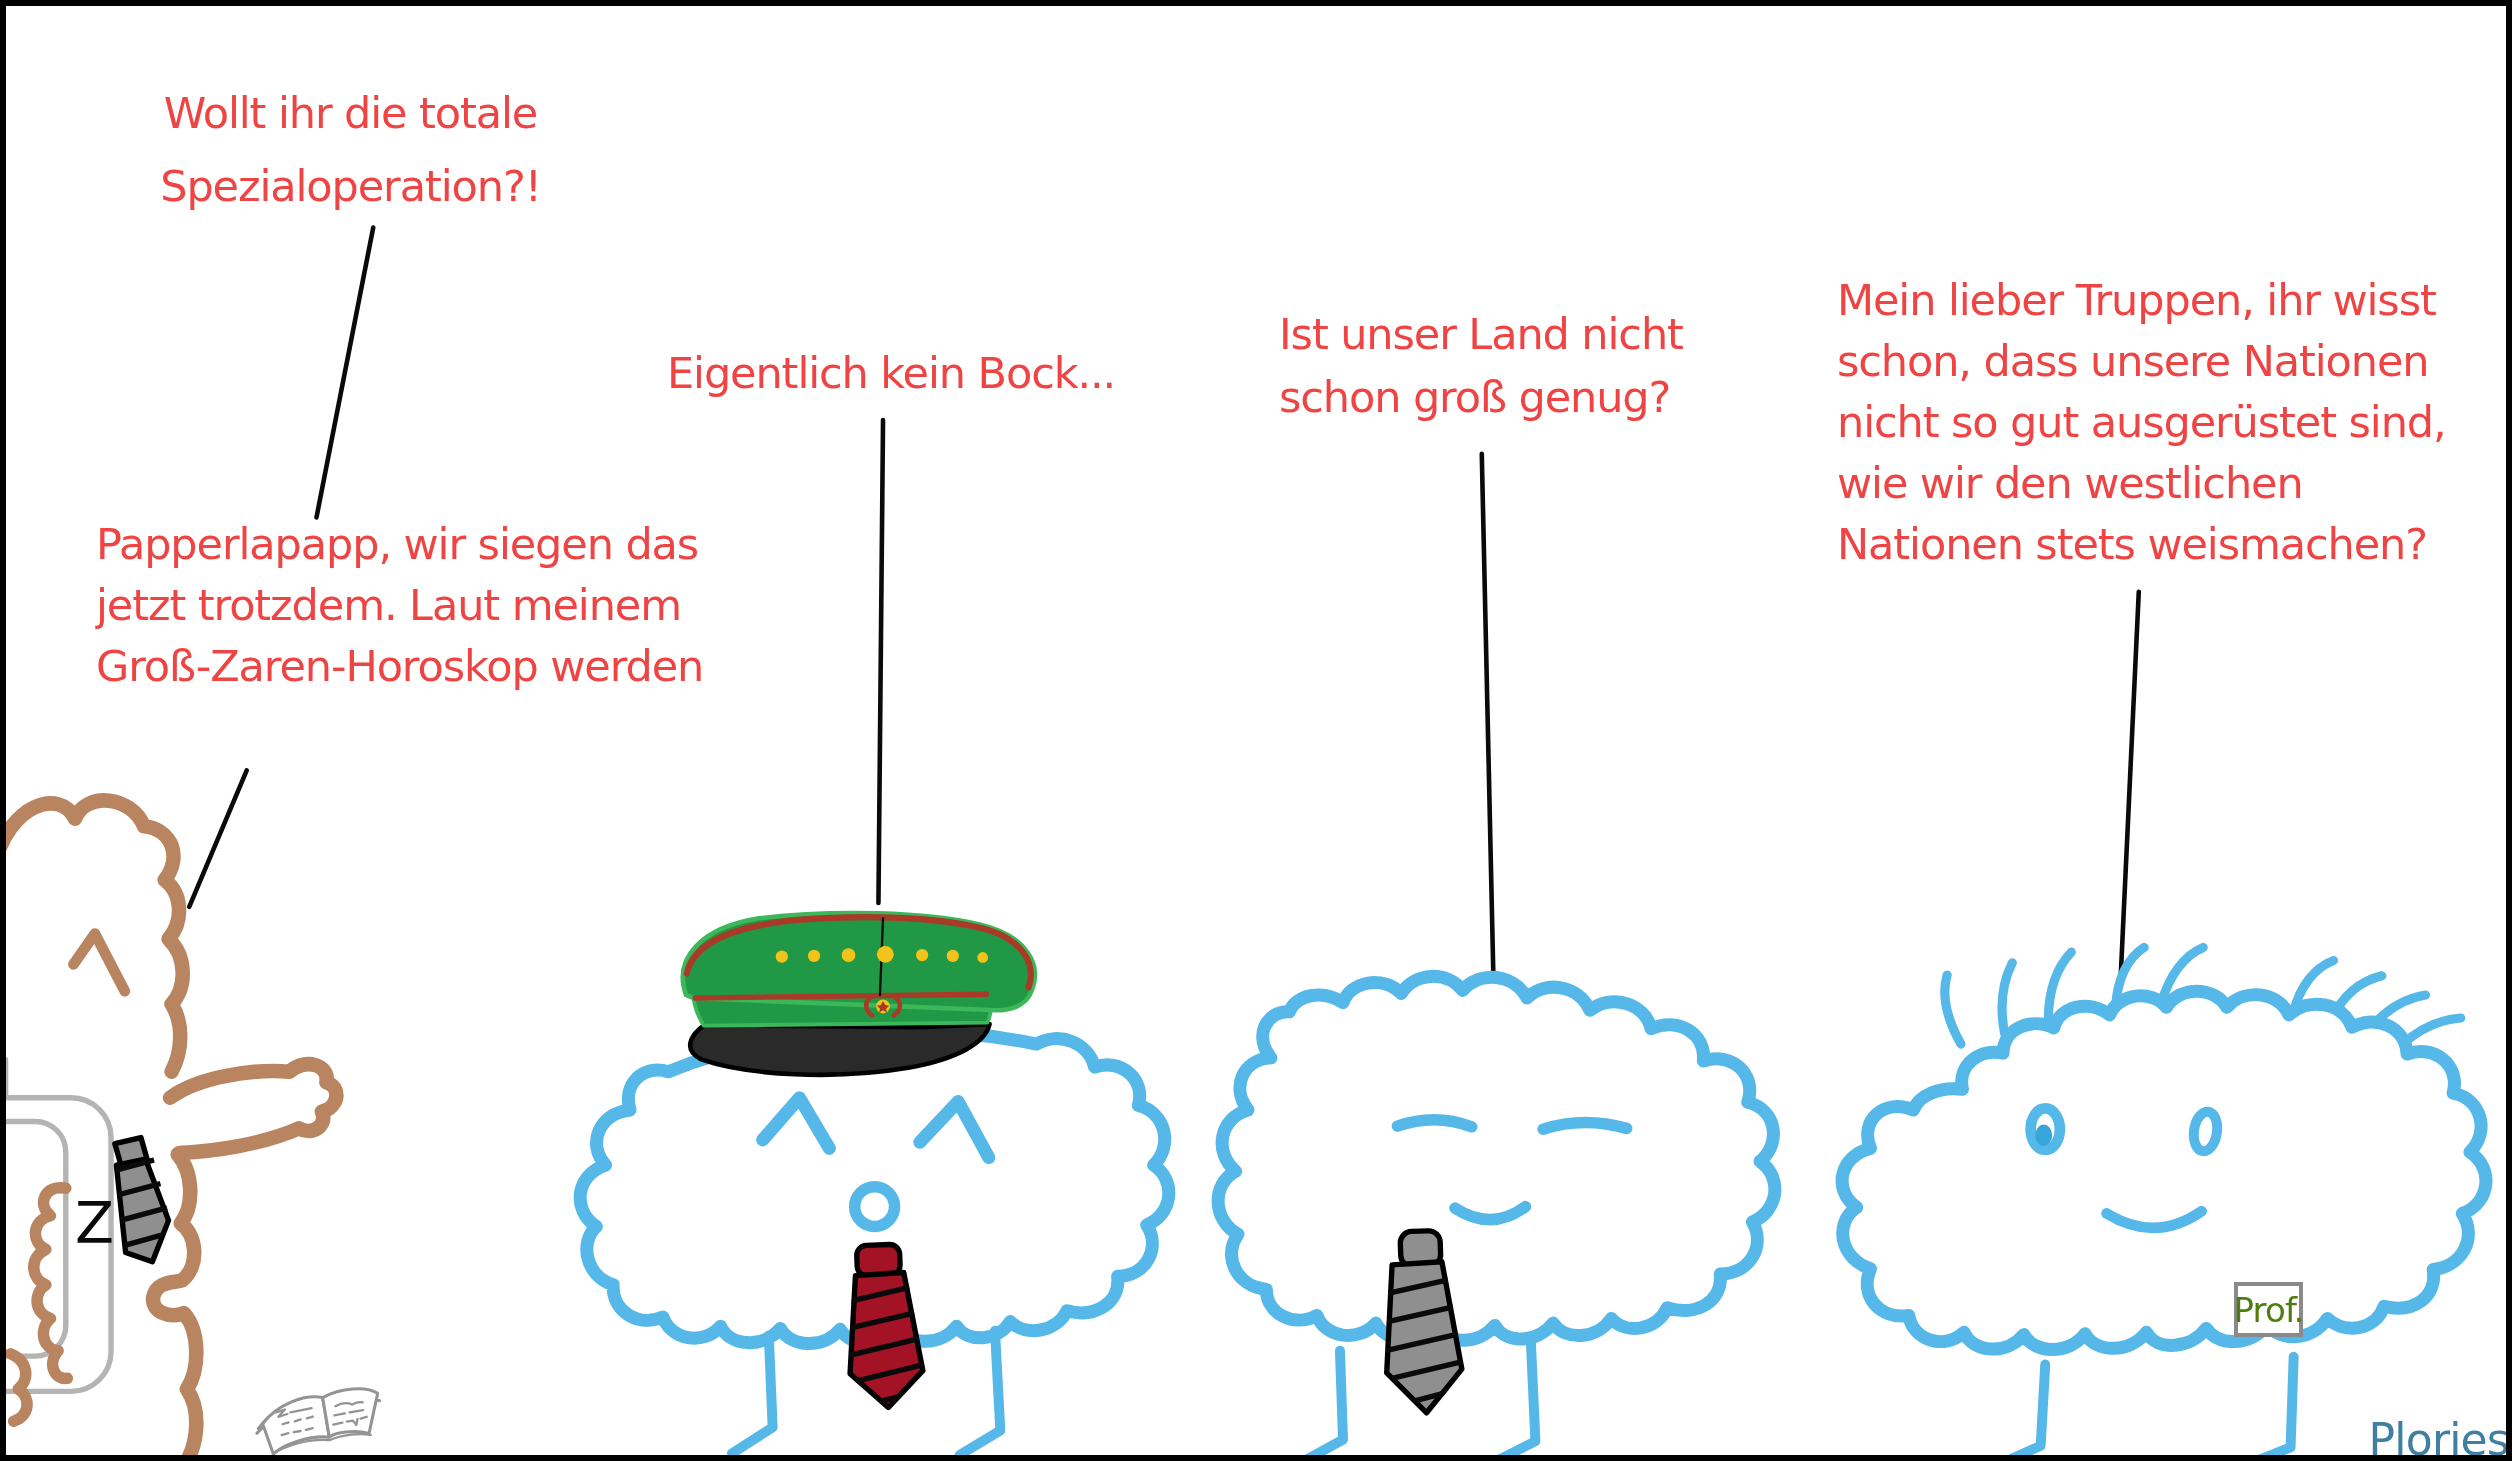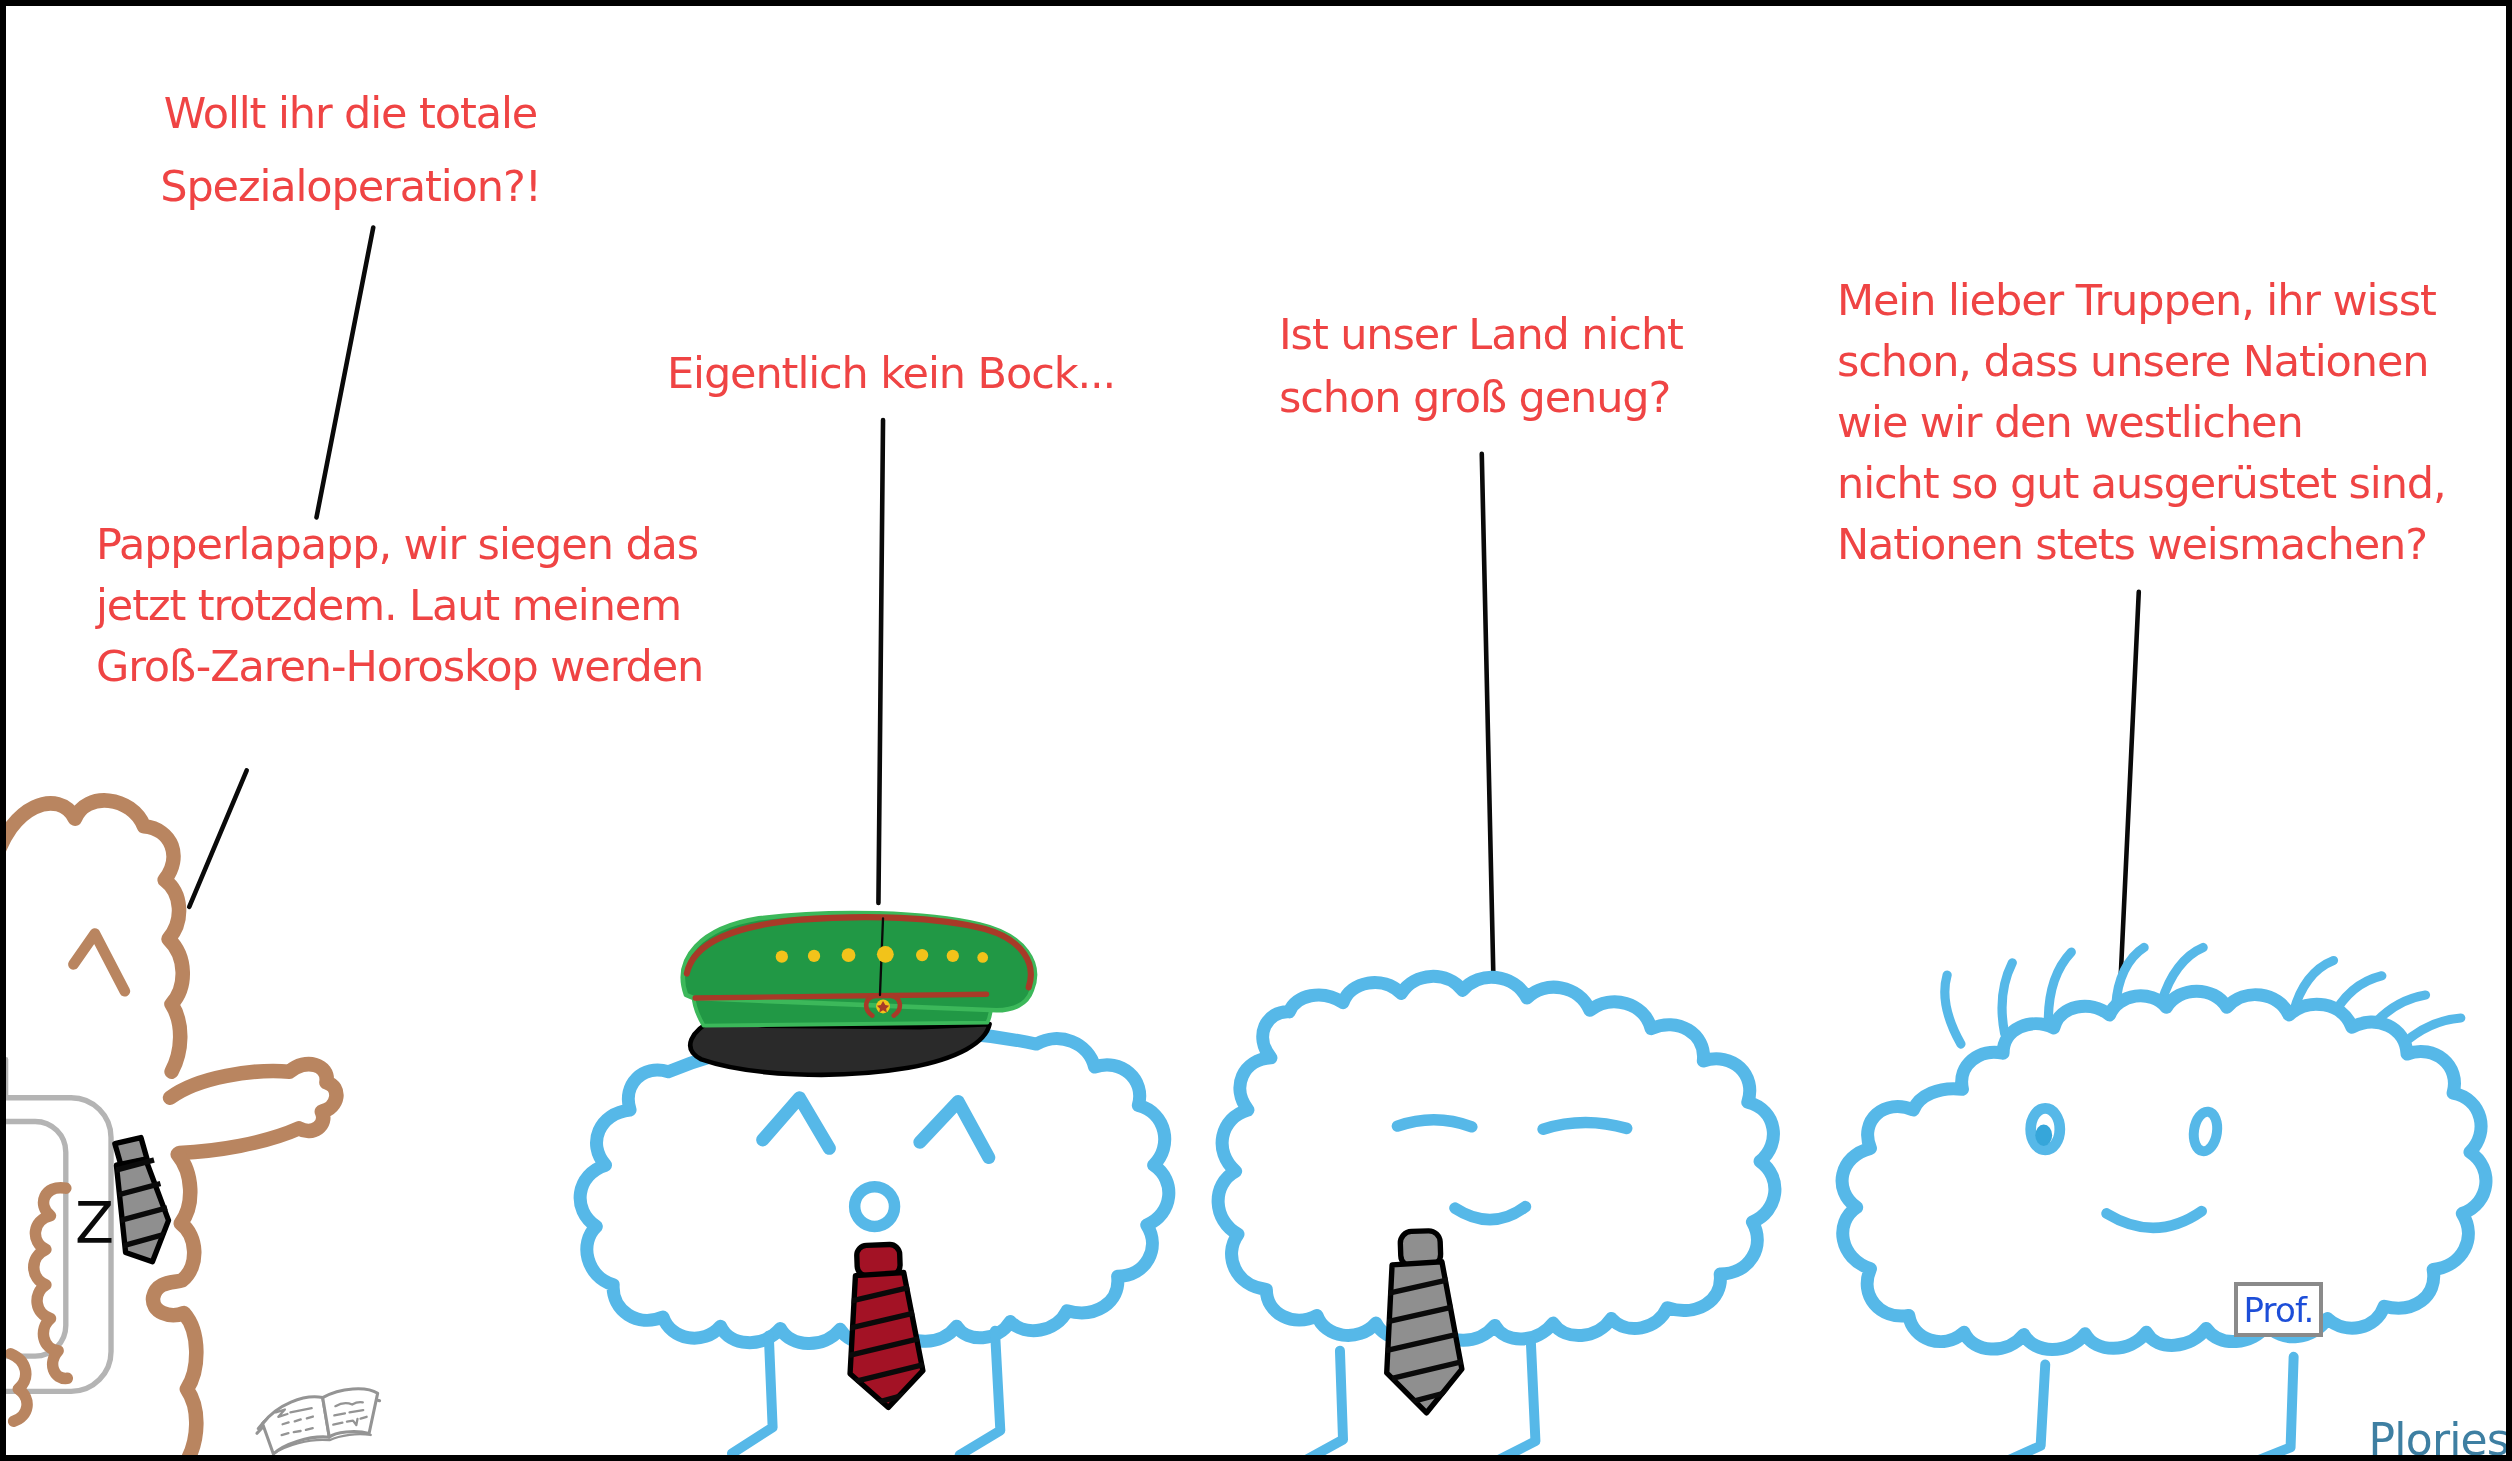--- a/index.html
+++ b/index.html
@@ -38,24 +38,24 @@
   .visor{fill:var(--visor-black);stroke:#000;stroke-linejoin:round;}
   .tiered{fill:var(--tie-red);stroke:#000;stroke-linejoin:round;}
   .tiegray{fill:var(--tie-gray);stroke:#000;stroke-linejoin:round;}
   .stripe{stroke:#0a0a0a;fill:none;}
   #z-glyph{
     position:absolute;left:69px;top:1184px;
     font-size:57px;color:#0a0a0a;letter-spacing:0;
   }
   #prof-badge{
     position:absolute;left:2228px;top:1276px;
-    width:89px;height:55px;box-sizing:border-box;
+    width:69px;height:55px;box-sizing:border-box;
     background:#fff;border:4.6px solid #8a8a8a;
     display:flex;align-items:center;justify-content:center;
-    font-size:34px;color:#1d4ed8;letter-spacing:-0.8px;
+    font-size:34px;color:#4d7c0f;letter-spacing:-0.8px;
   }
   #signature{
     position:absolute;left:2315px;top:1408px;width:188px;
     text-align:right;
     font-size:44px;color:var(--signature-blue);letter-spacing:-0.8px;
   }
 </style>
 </head>
 <body>
 
@@ -334,22 +334,22 @@
   </div>
 
   <div class="speech" style="left:1273px;top:297px;line-height:63px;">
     <div>Ist unser Land nicht</div>
     <div>schon groß genug?</div>
   </div>
 
   <div class="speech" style="left:1831px;top:264px;">
     <div>Mein lieber Truppen, ihr wisst</div>
     <div>schon, dass unsere Nationen</div>
+    <div>nicht so gut ausgerüstet sind,</div>
     <div>wie wir den westlichen</div>
-    <div>nicht so gut ausgerüstet sind,</div>
     <div>Nationen stets weismachen?</div>
   </div>
 
   <div id="z-glyph">Z</div>
   <div id="prof-badge">
     <span>Prof.</span>
   </div>
   <div id="signature">Plories</div>
 
 </div>

